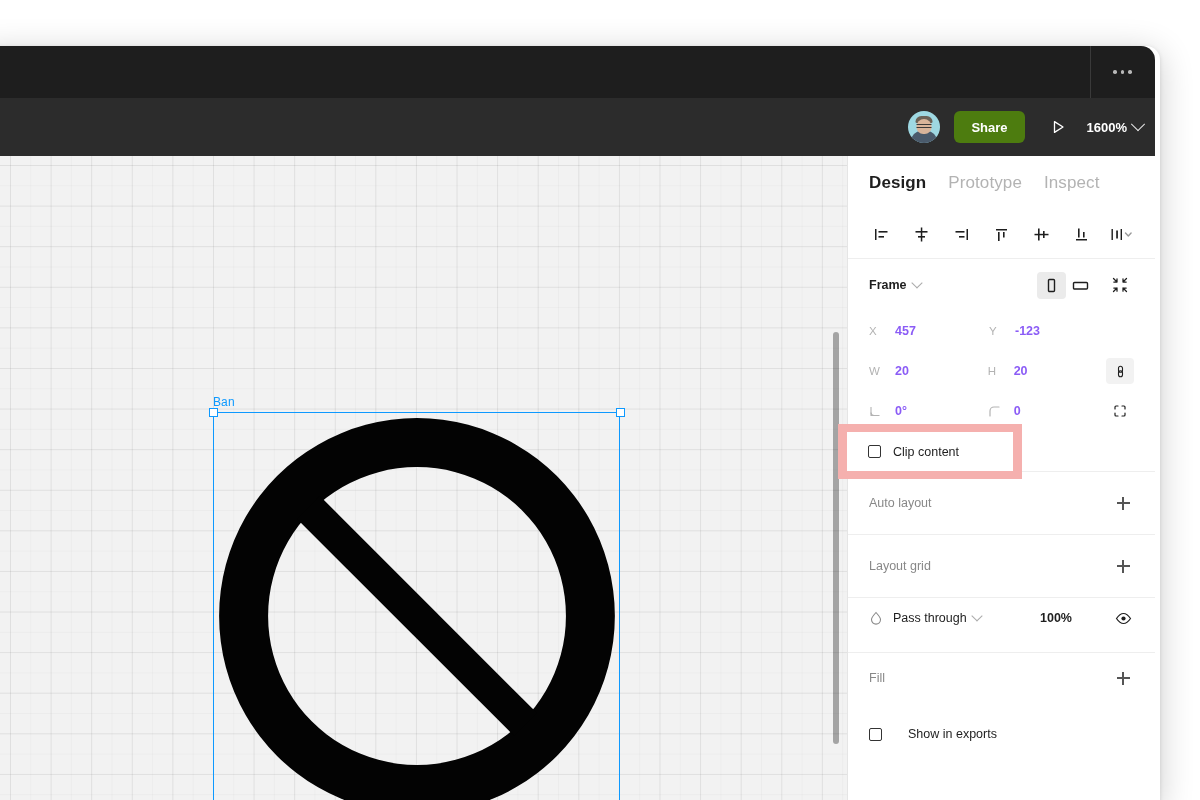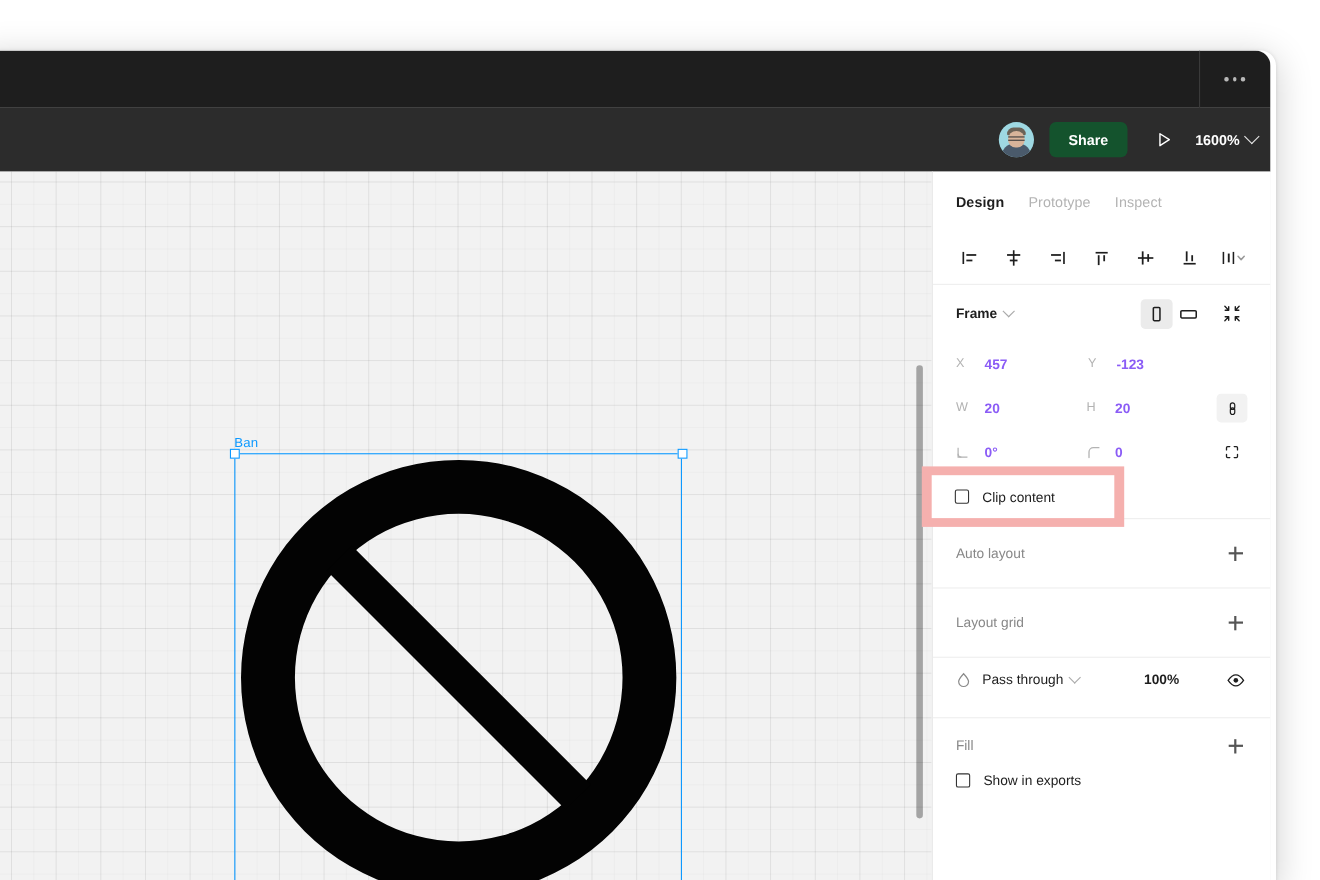--- a/index.html
+++ b/index.html
@@ -114,21 +114,21 @@
     position: absolute;
     left: 50%; bottom: 0;
     transform: translateX(-50%);
     width: 26px; height: 12px;
     border-radius: 10px 10px 0 0;
     background: #4a5a6b;
   }
   .share-btn {
     height: 32px;
     padding: 12px 17px;
-    background: #14532d;
+    background: #4d7c0f;
     color: #ffffff;
     border: none;
     border-radius: 6px;
     font-size: 13px;
     font-weight: 700;
     font-family: "Liberation Sans", sans-serif;
     cursor: pointer;
     margin-right: 18px;
     display: flex; align-items: center;
     flex: none;
@@ -229,21 +229,21 @@
     overflow: hidden;
   }
   .panel-tabs {
     display: flex;
     align-items: center;
     gap: 22px;
     height: 54px;
     padding: 0 21px;
   }
   .ptab {
-    font-size: 13px;
+    font-size: 17px;
     color: #b3b3b3;
     cursor: pointer;
     letter-spacing: 0.1px;
   }
   .ptab.active { color: #1e1e1e; font-weight: 700; }
 
   .align-row {
     display: flex;
     align-items: center;
     height: 48px;
@@ -397,23 +397,23 @@
     margin-left: auto; margin-right: 40px;
     font-size: 12.5px; color: #1e1e1e; font-weight: 700; cursor: text;
   }
   .eye-btn { width: 22px; display: flex; align-items: center; justify-content: center; cursor: pointer; }
 
   .fill-head {
     display: flex; align-items: center;
     height: 50px;
   }
   .export-row {
-    display: flex; align-items: flex-start;
+    display: flex; align-items: flex-end;
     height: 38px;
-    gap: 12px;
+    gap: 26px;
   }
   .export-label { font-size: 12.5px; color: #1e1e1e; }
 
   .ic { display: block; }
 </style>
 </head>
 <body>
 
 <div id="root">
 

